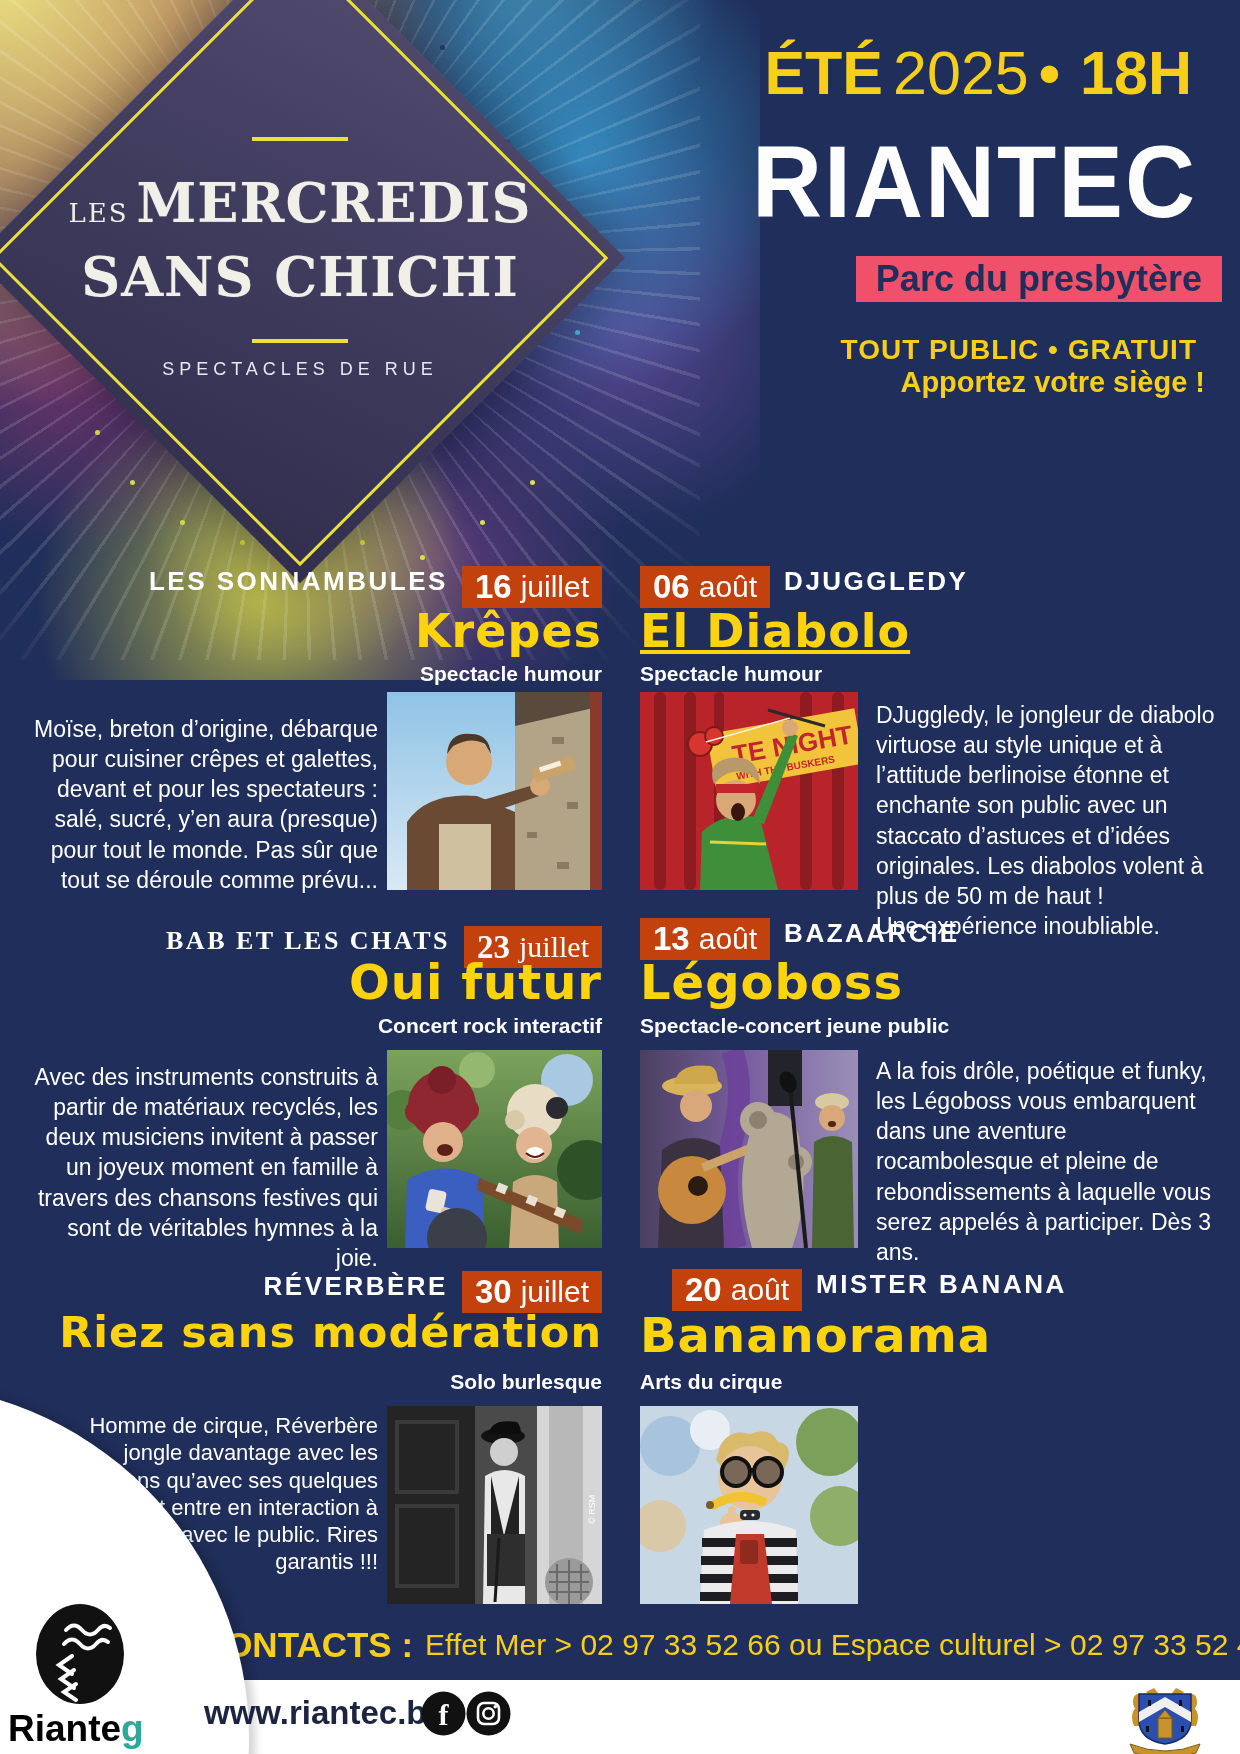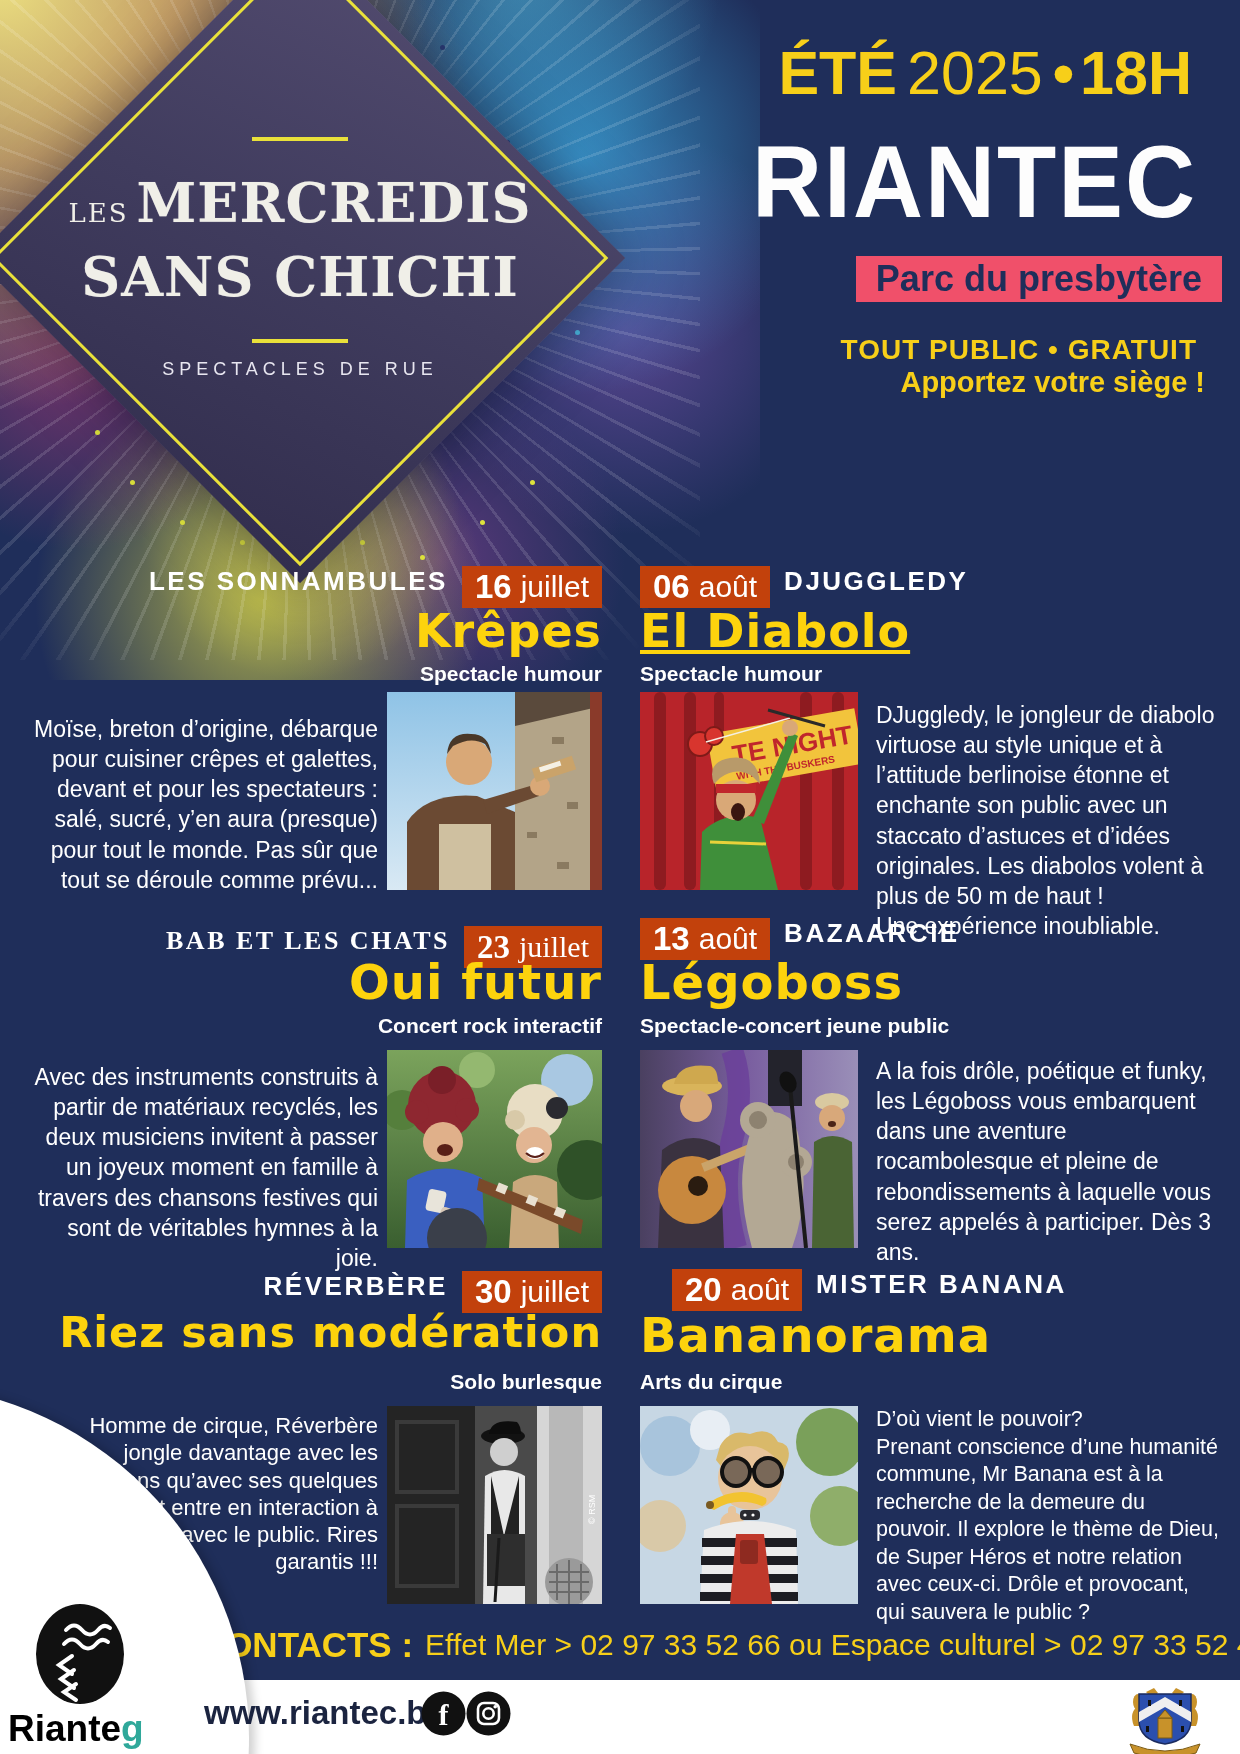--- a/index.html
+++ b/index.html
@@ -125,21 +125,21 @@
       <div class="logo-line1">
         <span class="logo-les">LES</span><span class="logo-word">MERCREDIS</span>
       </div>
       <div class="logo-word logo-line2">SANS CHICHI</div>
       <div class="logo-divider bottom"></div>
       <div class="logo-tagline">SPECTACLES DE RUE</div>
     </div>
   </div>
 
   <div class="hdr-line">
-    <span class="hv">ÉTÉ</span><span class="thin">2025</span><span class="hv">•</span><span class="hv" style="margin-left:6px">18H</span>
+    <span class="hv">ÉTÉ</span><span class="thin">2025</span><span class="hv">•</span><span class="hv" style="margin-left:20px">18H</span>
   </div>
   <div class="city">RIANTEC</div>
   <div class="venue-banner">Parc du presbytère</div>
   <div class="audience">TOUT PUBLIC • GRATUIT</div>
   <div class="bring">Apportez votre siège !</div>
 
   <div class="event ev-left e0">
     <div class="ev-head">
       <span class="ev-company">LES SONNAMBULES</span>
       <span class="ev-badge">
@@ -388,22 +388,20 @@
             <rect x="60" y="168" width="98" height="9"></rect>
             <rect x="60" y="186" width="98" height="9"></rect>
           </g>
         <path d="M96,128 L124,128 L132,198 L90,198 Z" fill="#c0392b"></path>
         <rect x="100" y="134" width="18" height="24" rx="3" fill="#8e2a20"></rect>
         <rect x="100" y="104" width="20" height="10" rx="4" fill="#2a2a30"></rect>
         <circle cx="105" cy="109" r="1.6" fill="#fff"></circle>
           <circle cx="113" cy="109" r="1.6" fill="#fff"></circle>
       </svg>
     </div>
-    <div class="ev-desc">D’où vient le pouvoir?
-Prenant conscience d’une humanité commune, Mr Banana est à la recherche de la demeure du pouvoir. Il explore le thème de Dieu, de Super Héros et notre relation avec ceux-ci. Drôle et provocant, qui sauvera le public ?</div>
   </div>
 
   <div class="contacts">
     <span class="contacts-label">CONTACTS :</span>
     <span class="contacts-text">Effet Mer &gt; 02 97 33 52 66 ou Espace culturel &gt; 02 97 33 52 40</span>
   </div>
 
   <div class="footer-band"></div>
   <div class="footer-blob"></div>
   <div class="brand-mark">

